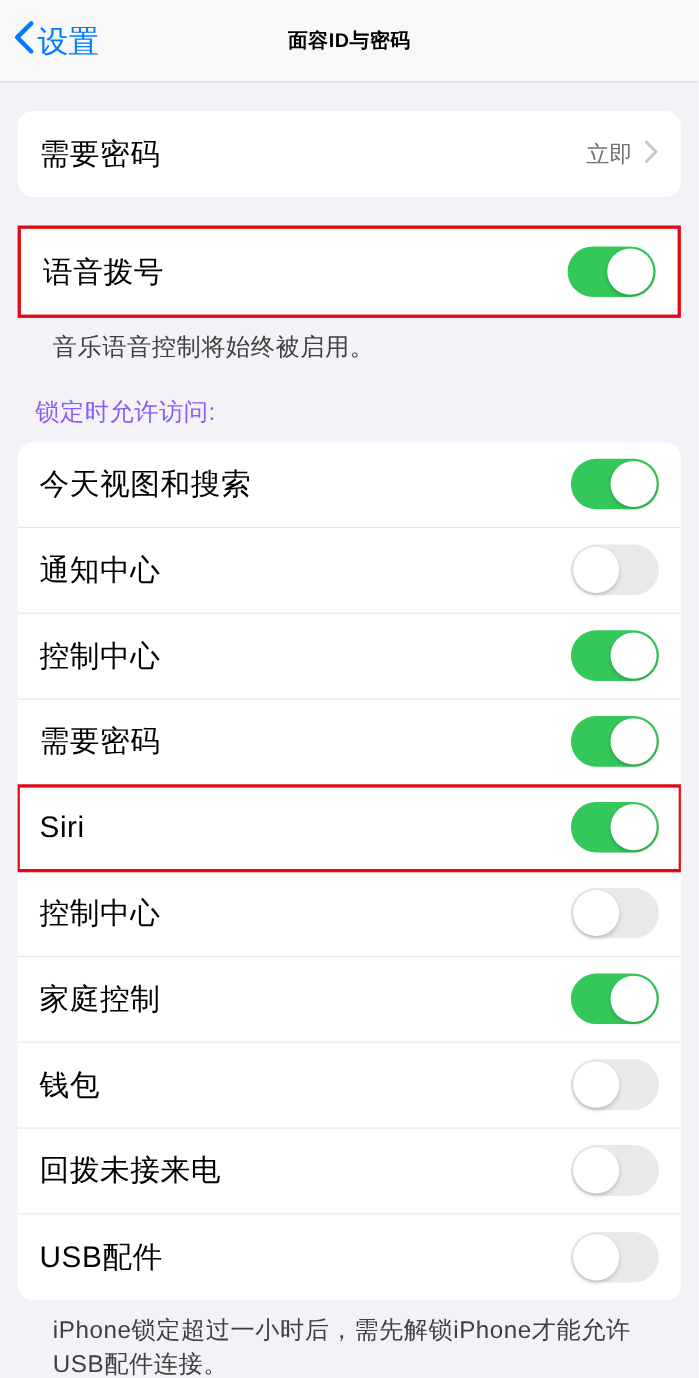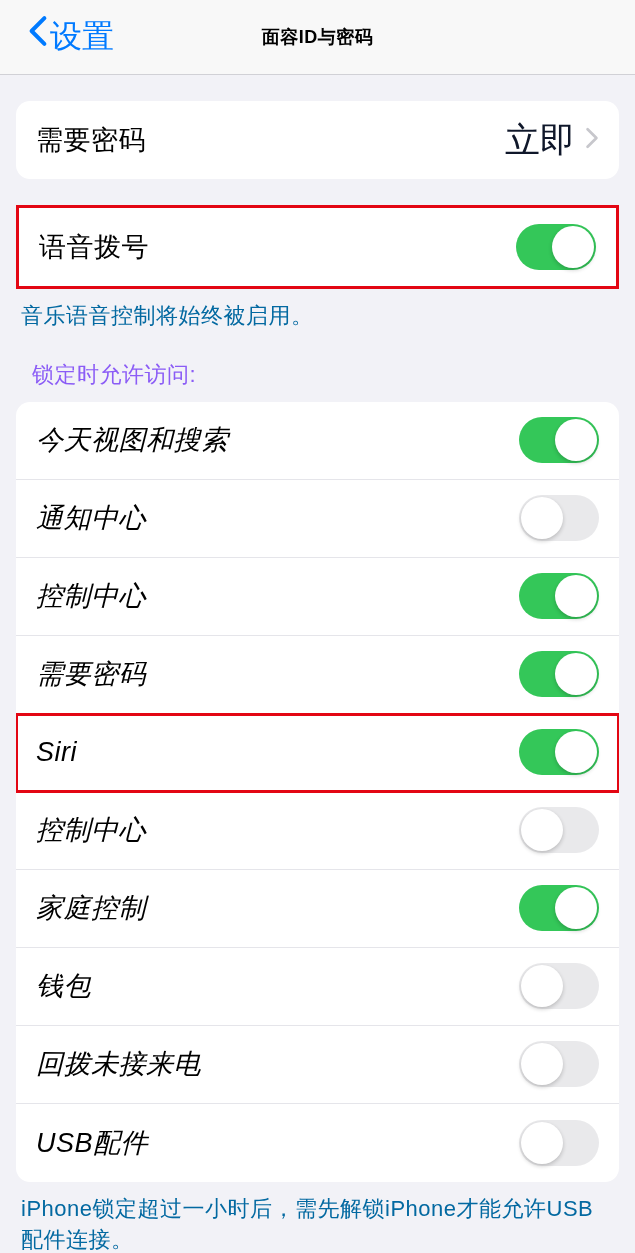--- a/index.html
+++ b/index.html
@@ -13,24 +13,24 @@
     .navbar {
       height: 75px;
       background: #f8f8f8;
       border-bottom: 1px solid #d1d1d6;
       display: flex;
       align-items: center;
       position: relative;
     }
     .back-button {
       display: flex;
-      align-items: flex-start;
-      padding-left: 28px;
+      align-items: flex-end;
+      padding-left: 12px;
       color: #007aff;
-      font-size: 32px;
+      font-size: 28px;
       cursor: pointer;
     }
     .back-chevron {
       margin-right: 2px;
     }
     .nav-title {
       position: absolute;
       left: 50%;
       transform: translateX(-50%);
       font-size: 18px;
@@ -69,22 +69,22 @@
       font-size: 27px;
       color: #000;
       letter-spacing: 0.5px;
     }
     .row-right {
       display: flex;
       align-items: center;
       gap: 10px;
     }
     .row-value {
-      font-size: 35px;
-      color: #0f172a;
+      font-size: 21px;
+      color: #737373;
       font-family: Liberation Serif, serif;
     }
     .disclosure {
       color: #c7c7cc;
     }
     .toggle {
       width: 80px;
       height: 46px;
       border-radius: 23px;
       position: relative;
@@ -98,32 +98,32 @@
       background: #fff;
       top: 2px;
       box-shadow: 0 2px 4px rgba(0,0,0,0.2);
     }
     .toggle.on { background: #34c759; }
     .toggle.on .knob { right: 2px; }
     .toggle.off { background: #e9e9eb; }
     .toggle.off .knob { left: 2px; }
     .footer-text {
       font-size: 22px;
-      color: #0369a1;
-      padding: 12px 32px 0 21px;
+      color: #404040;
+      padding: 12px 32px 0 48px;
       line-height: 1.4;
       letter-spacing: 0.5px;
     }
     .section-header {
       font-size: 22px;
       color: #8b5cf6;
       padding: 28px 32px 6px 32px;
       letter-spacing: 0.5px;
     }
-    .group.tight { margin-top: 6px; font-style: italic; }
+    .group.tight { margin-top: 6px; }
   </style>
 </head>
 <body>
 
 <div class="navbar">
   <div class="back-button">
     <span class="back-chevron">
       <svg width="20" height="32" viewBox="0 0 12 20" fill="none">
           <path d="M10 2L2 10L10 18" stroke="#007aff" stroke-width="2.5" stroke-linecap="round" stroke-linejoin="round"></path>
         </svg>

